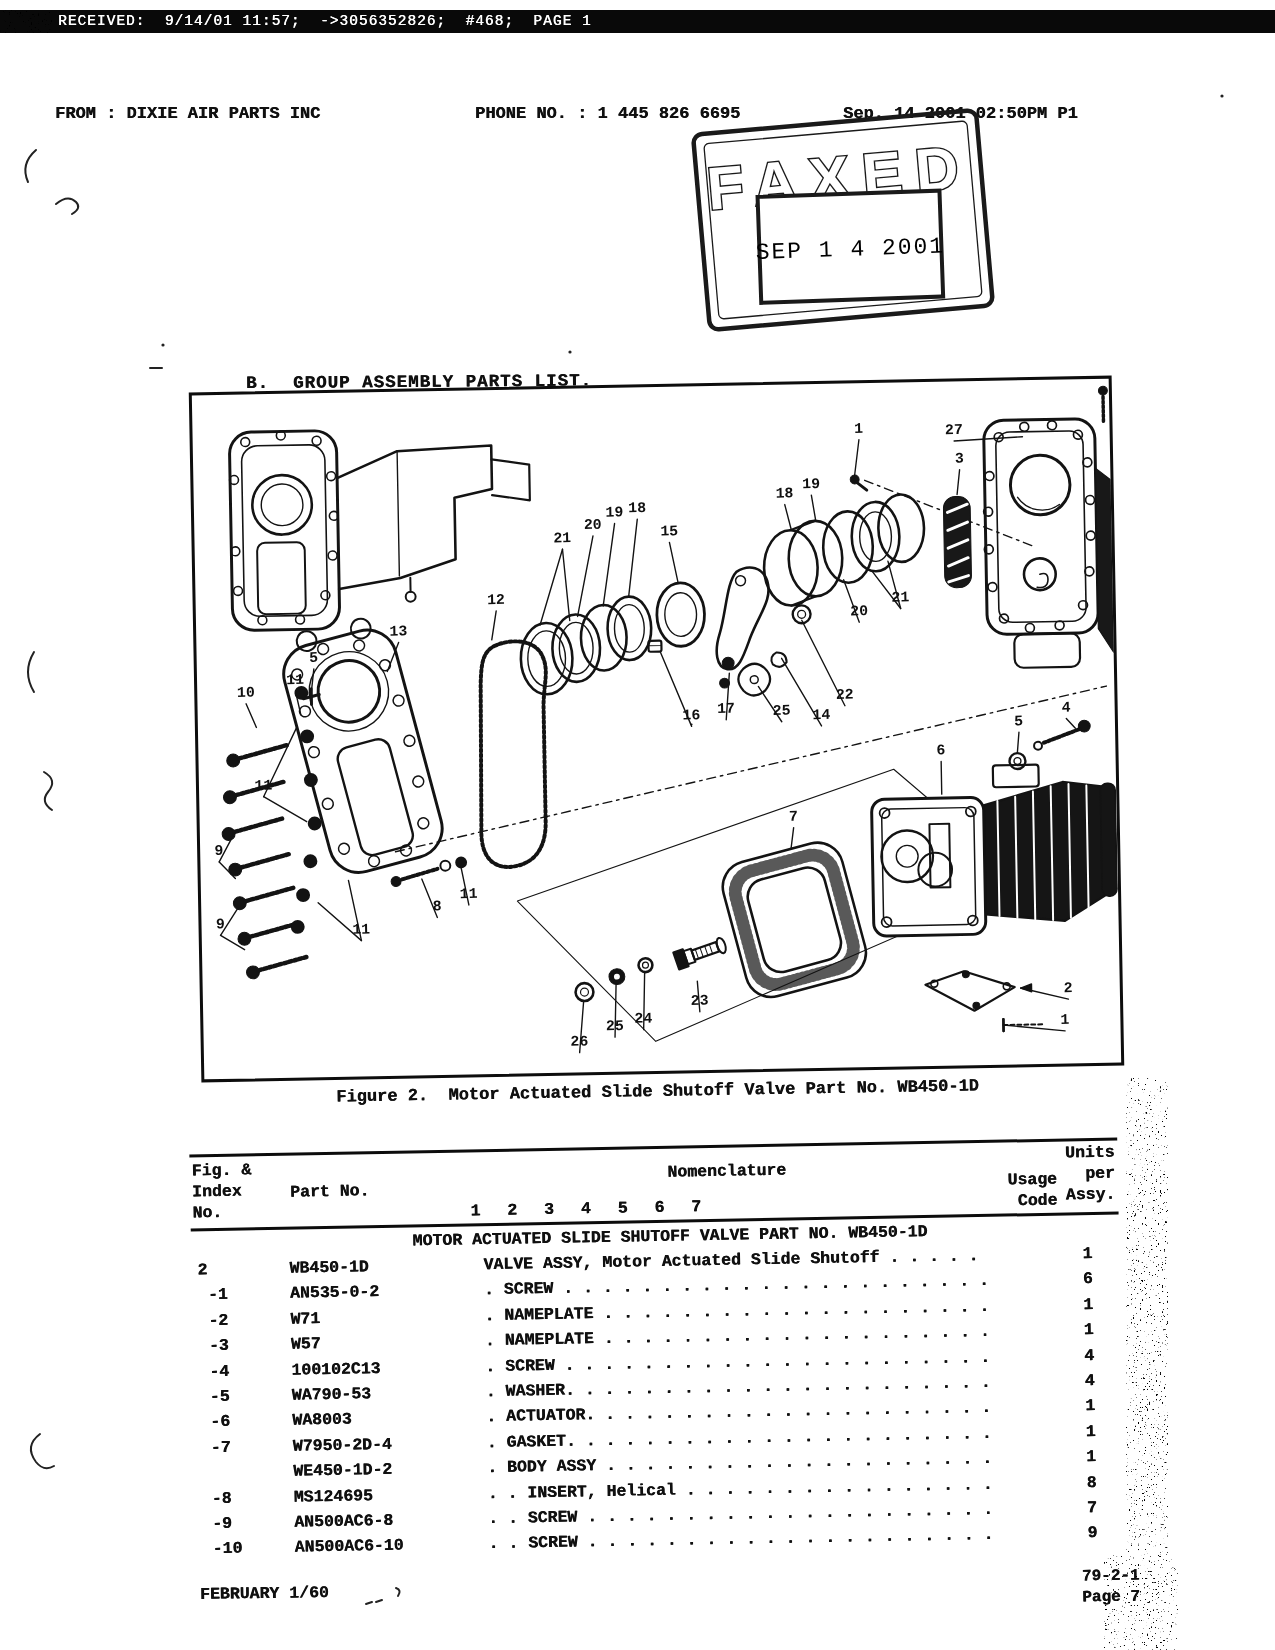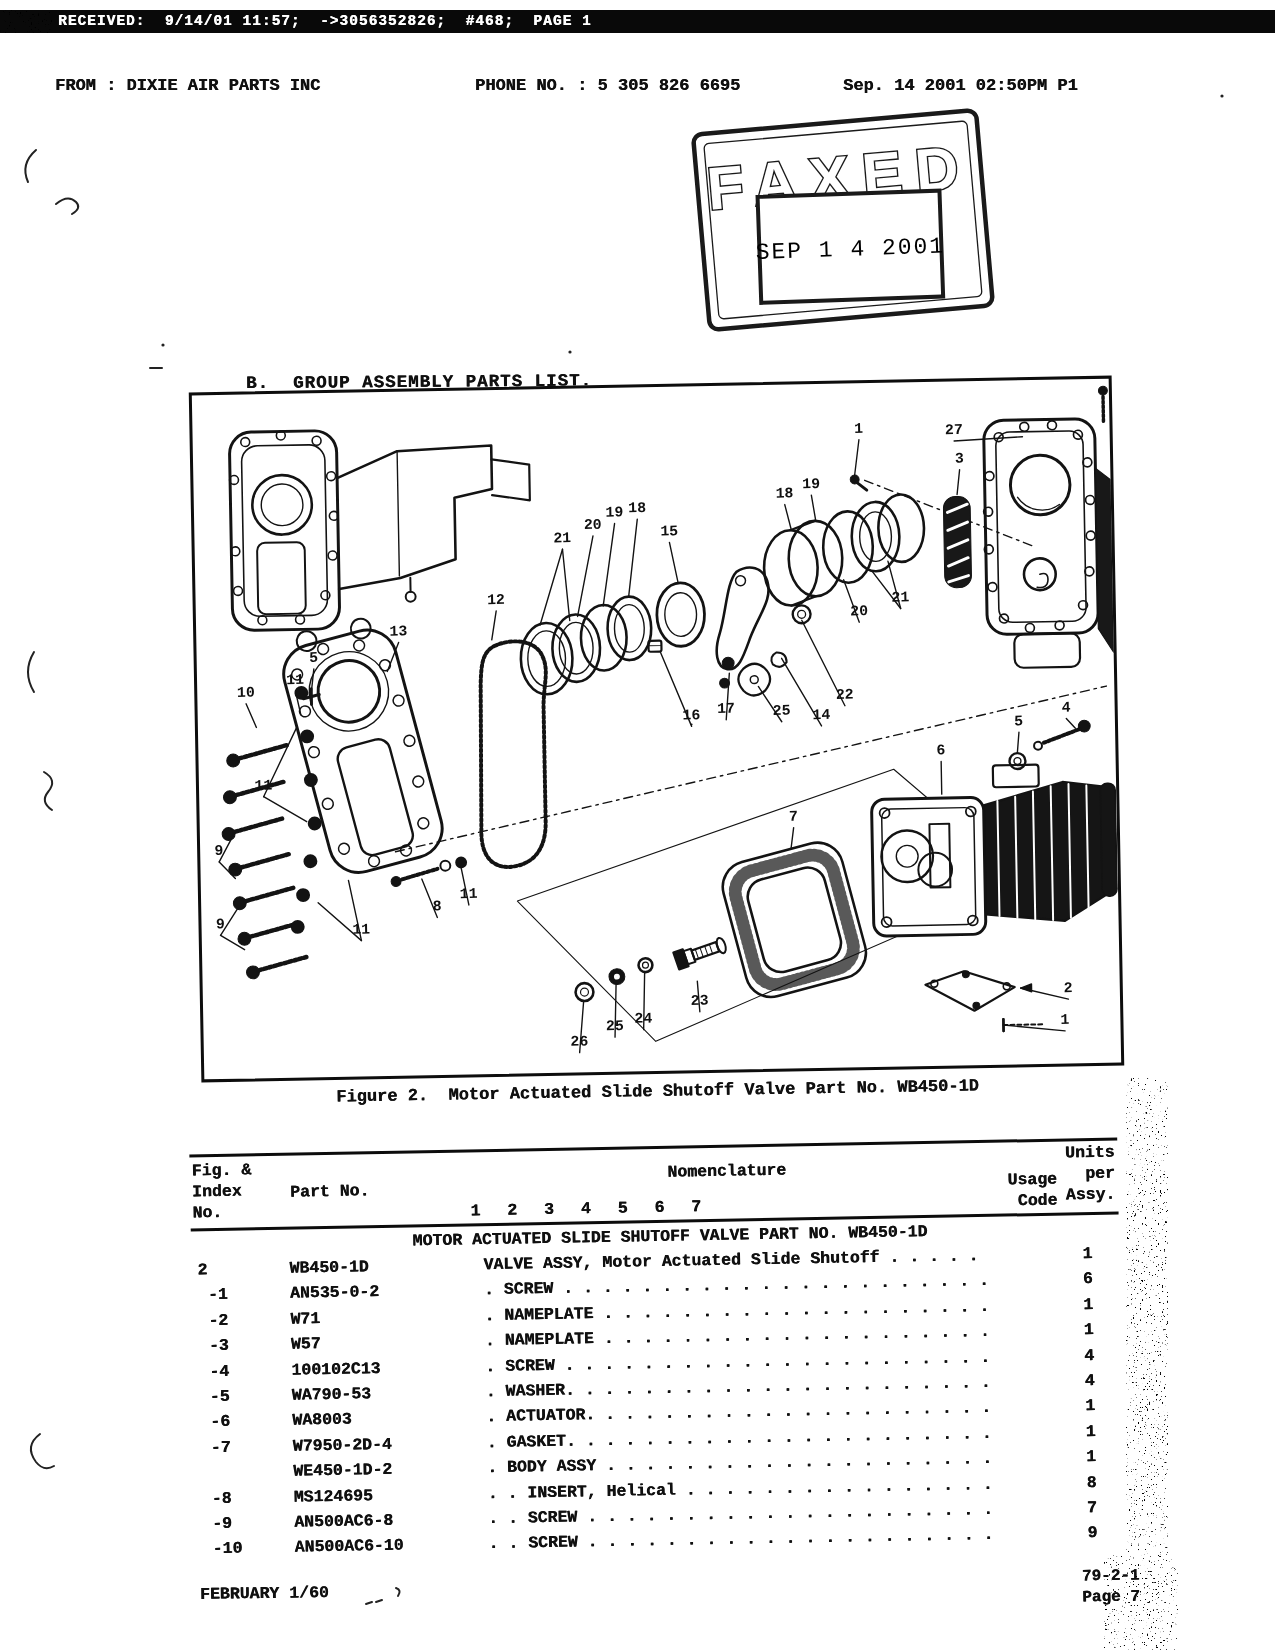--- a/index.html
+++ b/index.html
@@ -2,26 +2,26 @@
 <html><head>
 <meta charset="utf-8">
 <style>
   html,body{margin:0;padding:0;background:#e8e8e8;}
   .page{position:relative;width:1275px;height:1650px;background:#ffffff;overflow:hidden;
         font-family:"Liberation Mono","DejaVu Sans Mono",monospace;color:#101010;}
   .ink{text-shadow:0.45px 0 0 currentColor;}
 
   
   .fax-bar{position:absolute;left:0;top:10px;width:1275px;height:23px;background:#090909;}
-  .fax-bar-text{position:absolute;left:58px;top:3px;color:#ffffff;font-size:14.5px;font-weight:700;
+  .fax-bar-text{position:absolute;left:58px;top:3px;color:#ffffff;font-size:14.5px;font-weight:400;
                 letter-spacing:1px;white-space:pre;}
 
   
   .from-line{position:absolute;top:76px;left:0;width:1275px;height:22px;font-size:17px;font-weight:700;}
-  .from-line span{position:absolute;white-space:pre;}
+  .from-line span{position:absolute;white-space:pre;margin-top:28px;}
   .fl-from{left:55px;}
   .fl-phone{left:475px;}
   .fl-date{left:843px;}
 
   
   .stamp{position:absolute;left:697px;top:118px;width:292px;height:205px;transform:rotate(-5deg);}
 
   
   .heading{position:absolute;left:200px;top:352px;font-size:17.5px;font-weight:700;letter-spacing:1px;
            transform:rotate(-0.4deg);white-space:pre;}
@@ -64,21 +64,21 @@
 <body>
 
 <div class="page">
 
   <div class="fax-bar">
     <span class="fax-bar-text ink">RECEIVED:  9/14/01 11:57;  -&gt;3056352826;  #468;  PAGE 1</span>
   </div>
 
   <div class="from-line ink">
     <span class="fl-from">FROM : DIXIE AIR PARTS INC</span>
-    <span class="fl-phone">PHONE NO. : 5 305 826 6695</span>
+    <span class="fl-phone">PHONE NO. : 1 445 826 6695</span>
     <span class="fl-date">Sep. 14 2001 02:50PM P1</span>
   </div>
 
   <div class="stamp">
     <svg viewBox="0 0 292 205">
       <rect x="4" y="4" width="284" height="196" rx="9" fill="none" stroke="#1a1a1a" stroke-width="4.5"></rect>
       <rect x="14" y="14" width="264" height="176" rx="5" fill="none" stroke="#1a1a1a" stroke-width="1.3"></rect>
       <text x="146" y="80" text-anchor="middle" paint-order="stroke" fill="#ffffff" stroke="#1a1a1a" stroke-width="2.8" style="font-family:'Liberation Sans',sans-serif;font-size:60px;font-weight:700;letter-spacing:13px;">FAXED</text>
       <g transform="rotate(3 146 130)">
         <rect x="60" y="76" width="182" height="106" fill="#ffffff" stroke="#1a1a1a" stroke-width="4"></rect>

